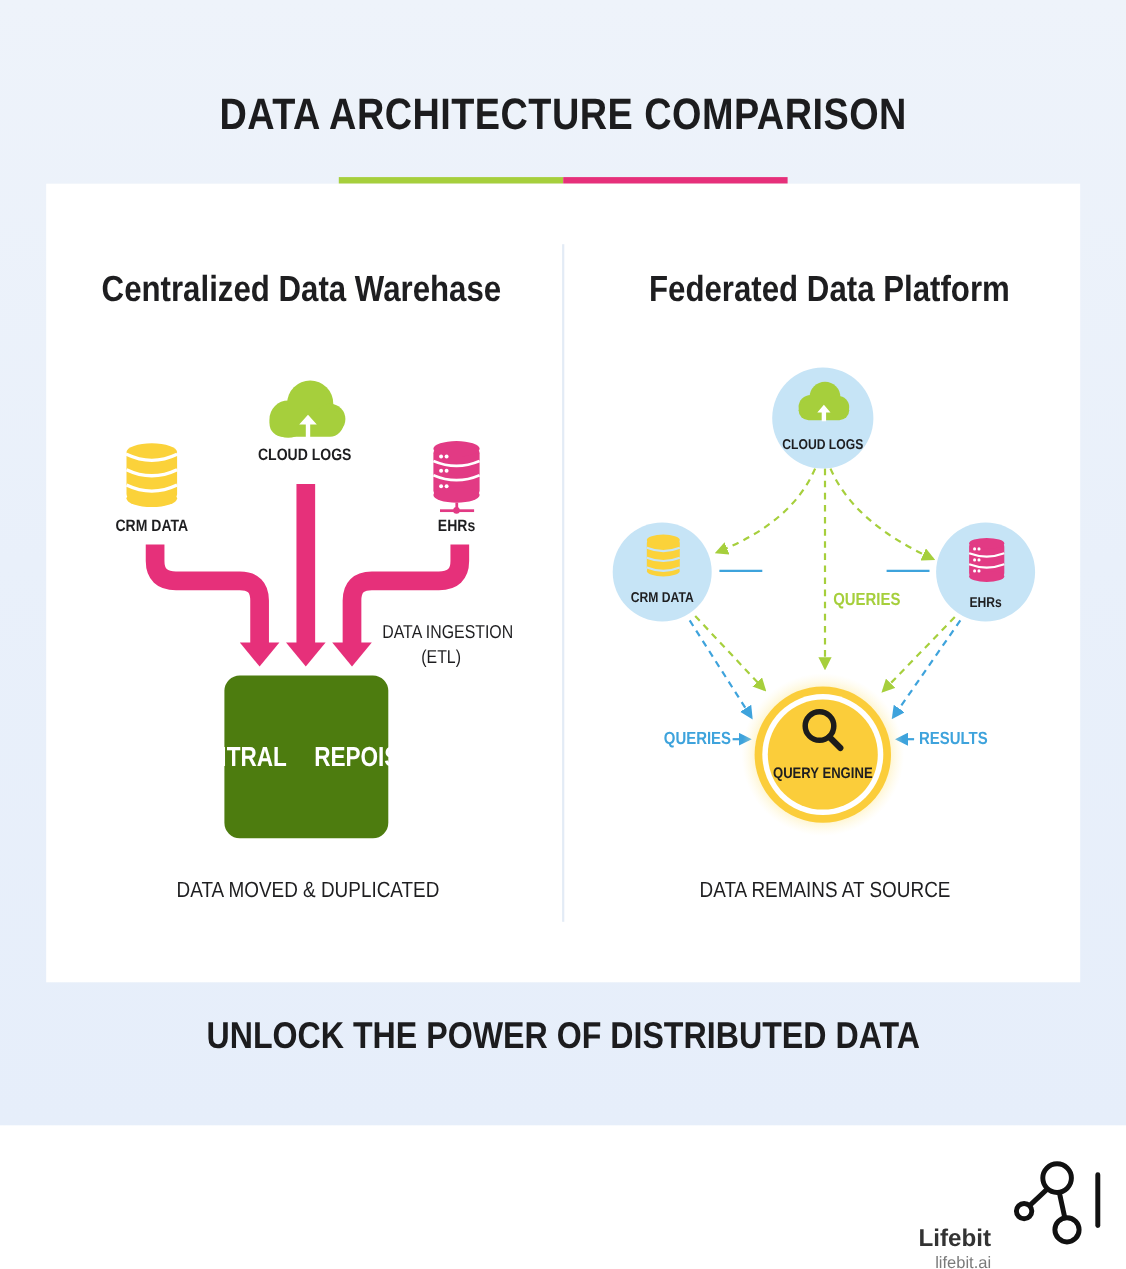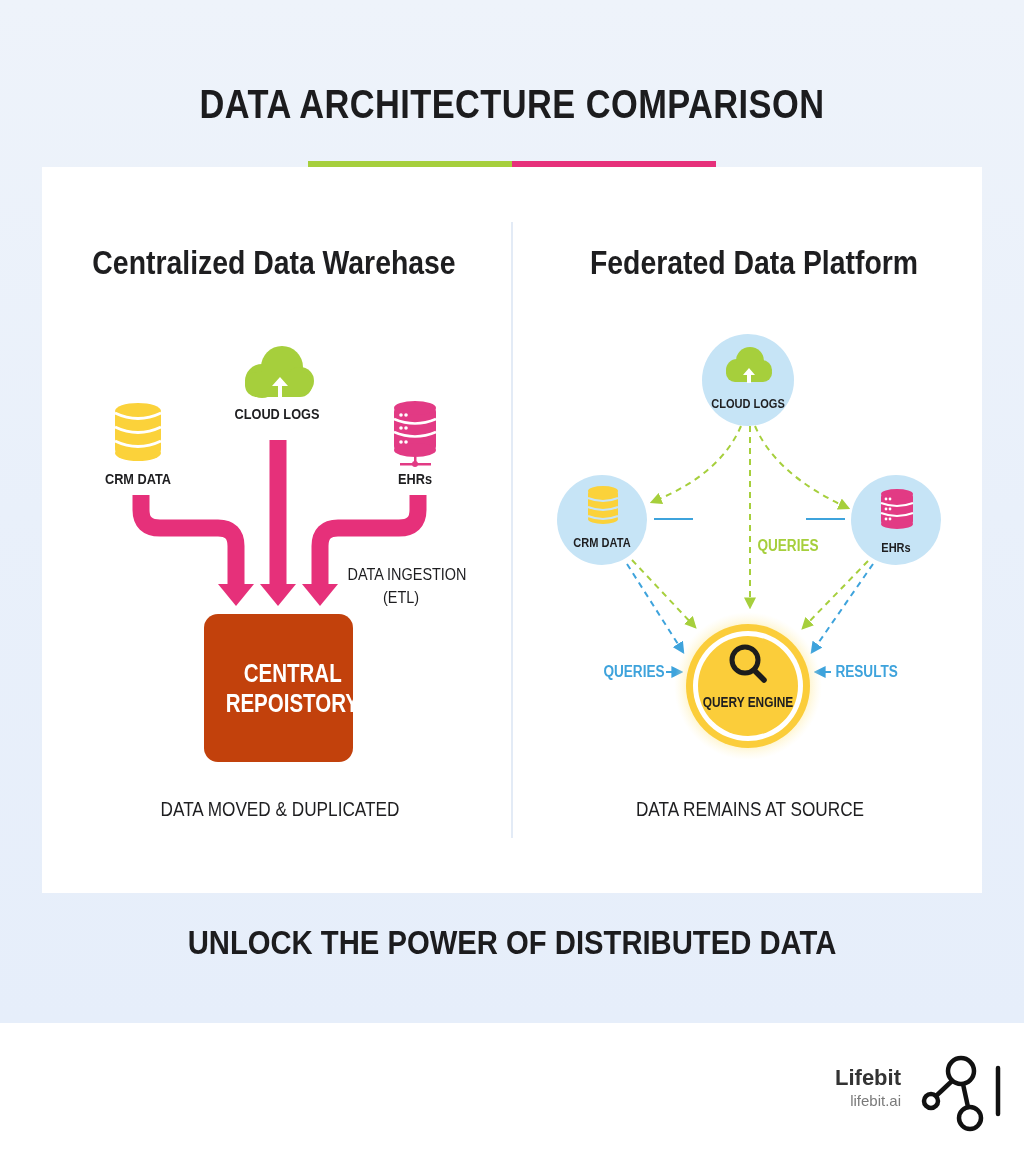--- a/index.html
+++ b/index.html
@@ -45,37 +45,37 @@
     position: absolute; font-weight: 700; color: #1e1e20; text-align: center;
     white-space: nowrap; transform: scaleX(0.85); transform-origin: center;
   }
   .caption {
     position: absolute; top: 798px; font-size: 20px; font-weight: 400; color: #1e1e20;
     text-align: center; width: 440px;
     transform: scaleX(0.86); transform-origin: center;
   }
   .repo {
     position: absolute; left: 204px; top: 614px; width: 149px; height: 148px;
-    background: #c2410c; border-radius: 14px;
-    display: flex; flex-direction: column; align-items: center; justify-content: center; padding-left: 28px;
+    background: #4d7c0f; border-radius: 14px;
+    display: flex; align-items: center; justify-content: center; padding-left: 28px;
   }
   .repo span {
     color: #ffffff; font-size: 25px; font-weight: 700; line-height: 30px;
     transform: scaleX(0.82); transform-origin: center;
   }
   svg.overlay { position: absolute; left: 0; top: 0; width: 1024px; height: 1154px; pointer-events: none; }
   .bottom-title {
     position: absolute; left: 0; top: 923px; width: 1024px; text-align: center;
     font-size: 34px; font-weight: 700; color: #1c1c1e;
     transform: scaleX(0.86); transform-origin: center;
   }
   .brand {
     position: absolute; right: 123px; top: 1066px; text-align: right;
   }
-  .brand .name { font-size: 22px; font-weight: 700; color: #333333; line-height: 24px; }
+  .brand .name { font-size: 22px; font-weight: 700; color: #333333; line-height: 24px; margin-top: 48px; }
   .brand .url { font-size: 15px; font-weight: 400; color: #7a7a7a; line-height: 22px; }
 </style>
 </head>
 <body>
 
 <div class="bg"></div>
 
 <div class="main-title cond">DATA ARCHITECTURE COMPARISON</div>
 
 <div class="accent-bar">

